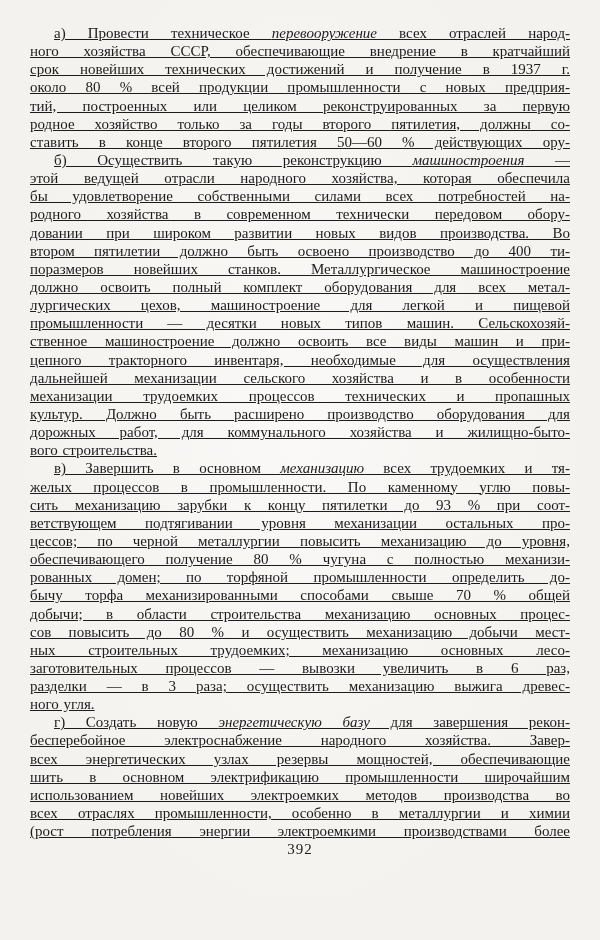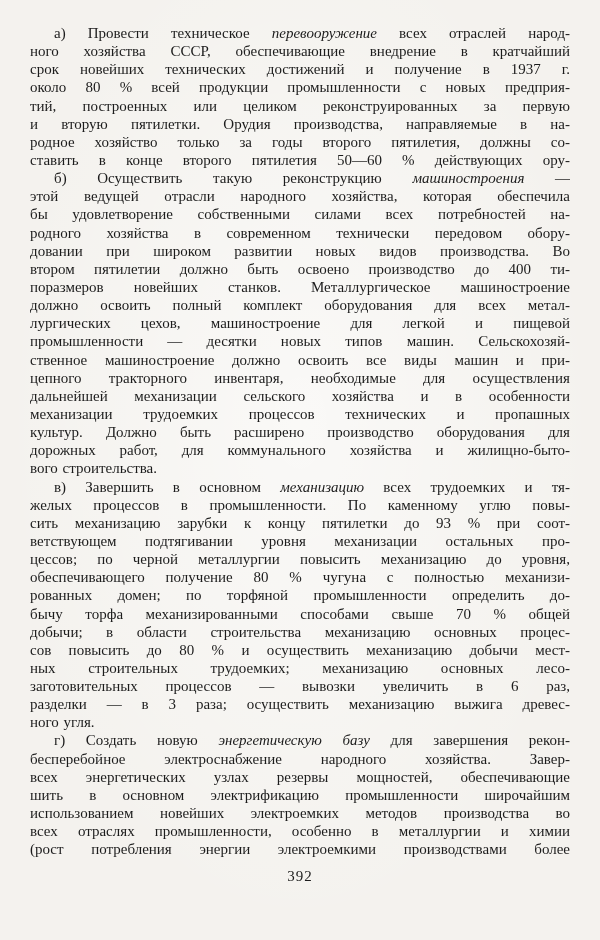--- a/index.html
+++ b/index.html
@@ -14,20 +14,21 @@
     padding: 24px 30px 0 30px;
     background:
       radial-gradient(ellipse at 50% 45%, rgba(255,255,255,0.55) 0%, rgba(255,255,255,0) 70%),
       var(--paper, #f4f2ee);
     color: var(--ink, #1c1c1c);
     font-family: "Liberation Serif", "DejaVu Serif", serif;
     overflow: hidden;
   }
   .para {
     margin: 0;
+    text-decoration: underline;
   }
   .line {
     font-size: 15px;
     line-height: 18.15px;
     height: 18.15px;
     overflow: hidden;
     white-space: nowrap;
     text-align: justify;
     text-align-last: justify;
     word-spacing: 1px;
@@ -36,38 +37,37 @@
     text-indent: 24px;
   }
   .line.noj {
     text-align: left;
     text-align-last: left;
   }
   .line em {
     font-style: italic;
   }
   .page-number {
-    margin-top: 10px;
+    margin-top: 1px;
     text-align: center;
     font-size: 15px;
     letter-spacing: 1px;
   }
 </style>
 </head>
 <body>
 
 <div class="page">
   <div class="text-block">
     <div class="para">
         <div class="line first"><span>а) Провести техническое </span><em>перевооружение</em><span> всех отраслей народ-</span></div>
         <div class="line"><span>ного хозяйства СССР, обеспечивающие внедрение в кратчайший</span></div>
         <div class="line"><span>срок новейших технических достижений и получение в 1937 г.</span></div>
         <div class="line"><span>около 80 % всей продукции промышленности с новых предприя-</span></div>
         <div class="line"><span>тий, построенных или целиком реконструированных за первую</span></div>
-        <div class="line"><span>и вторую пятилетки. Орудия производства, направляемые в на-</span></div>
         <div class="line"><span>родное хозяйство только за годы второго пятилетия, должны со-</span></div>
         <div class="line"><span>ставить в конце второго пятилетия 50—60 % действующих ору-</span></div>
       </div>
     <div class="para">
         <div class="line first"><span>б) Осуществить такую реконструкцию </span><em>машиностроения</em><span> —</span></div>
         <div class="line"><span>этой ведущей отрасли народного хозяйства, которая обеспечила</span></div>
         <div class="line"><span>бы удовлетворение собственными силами всех потребностей на-</span></div>
         <div class="line"><span>родного хозяйства в современном технически передовом обору-</span></div>
         <div class="line"><span>довании при широком развитии новых видов производства. Во</span></div>
         <div class="line"><span>втором пятилетии должно быть освоено производство до 400 ти-</span></div>

